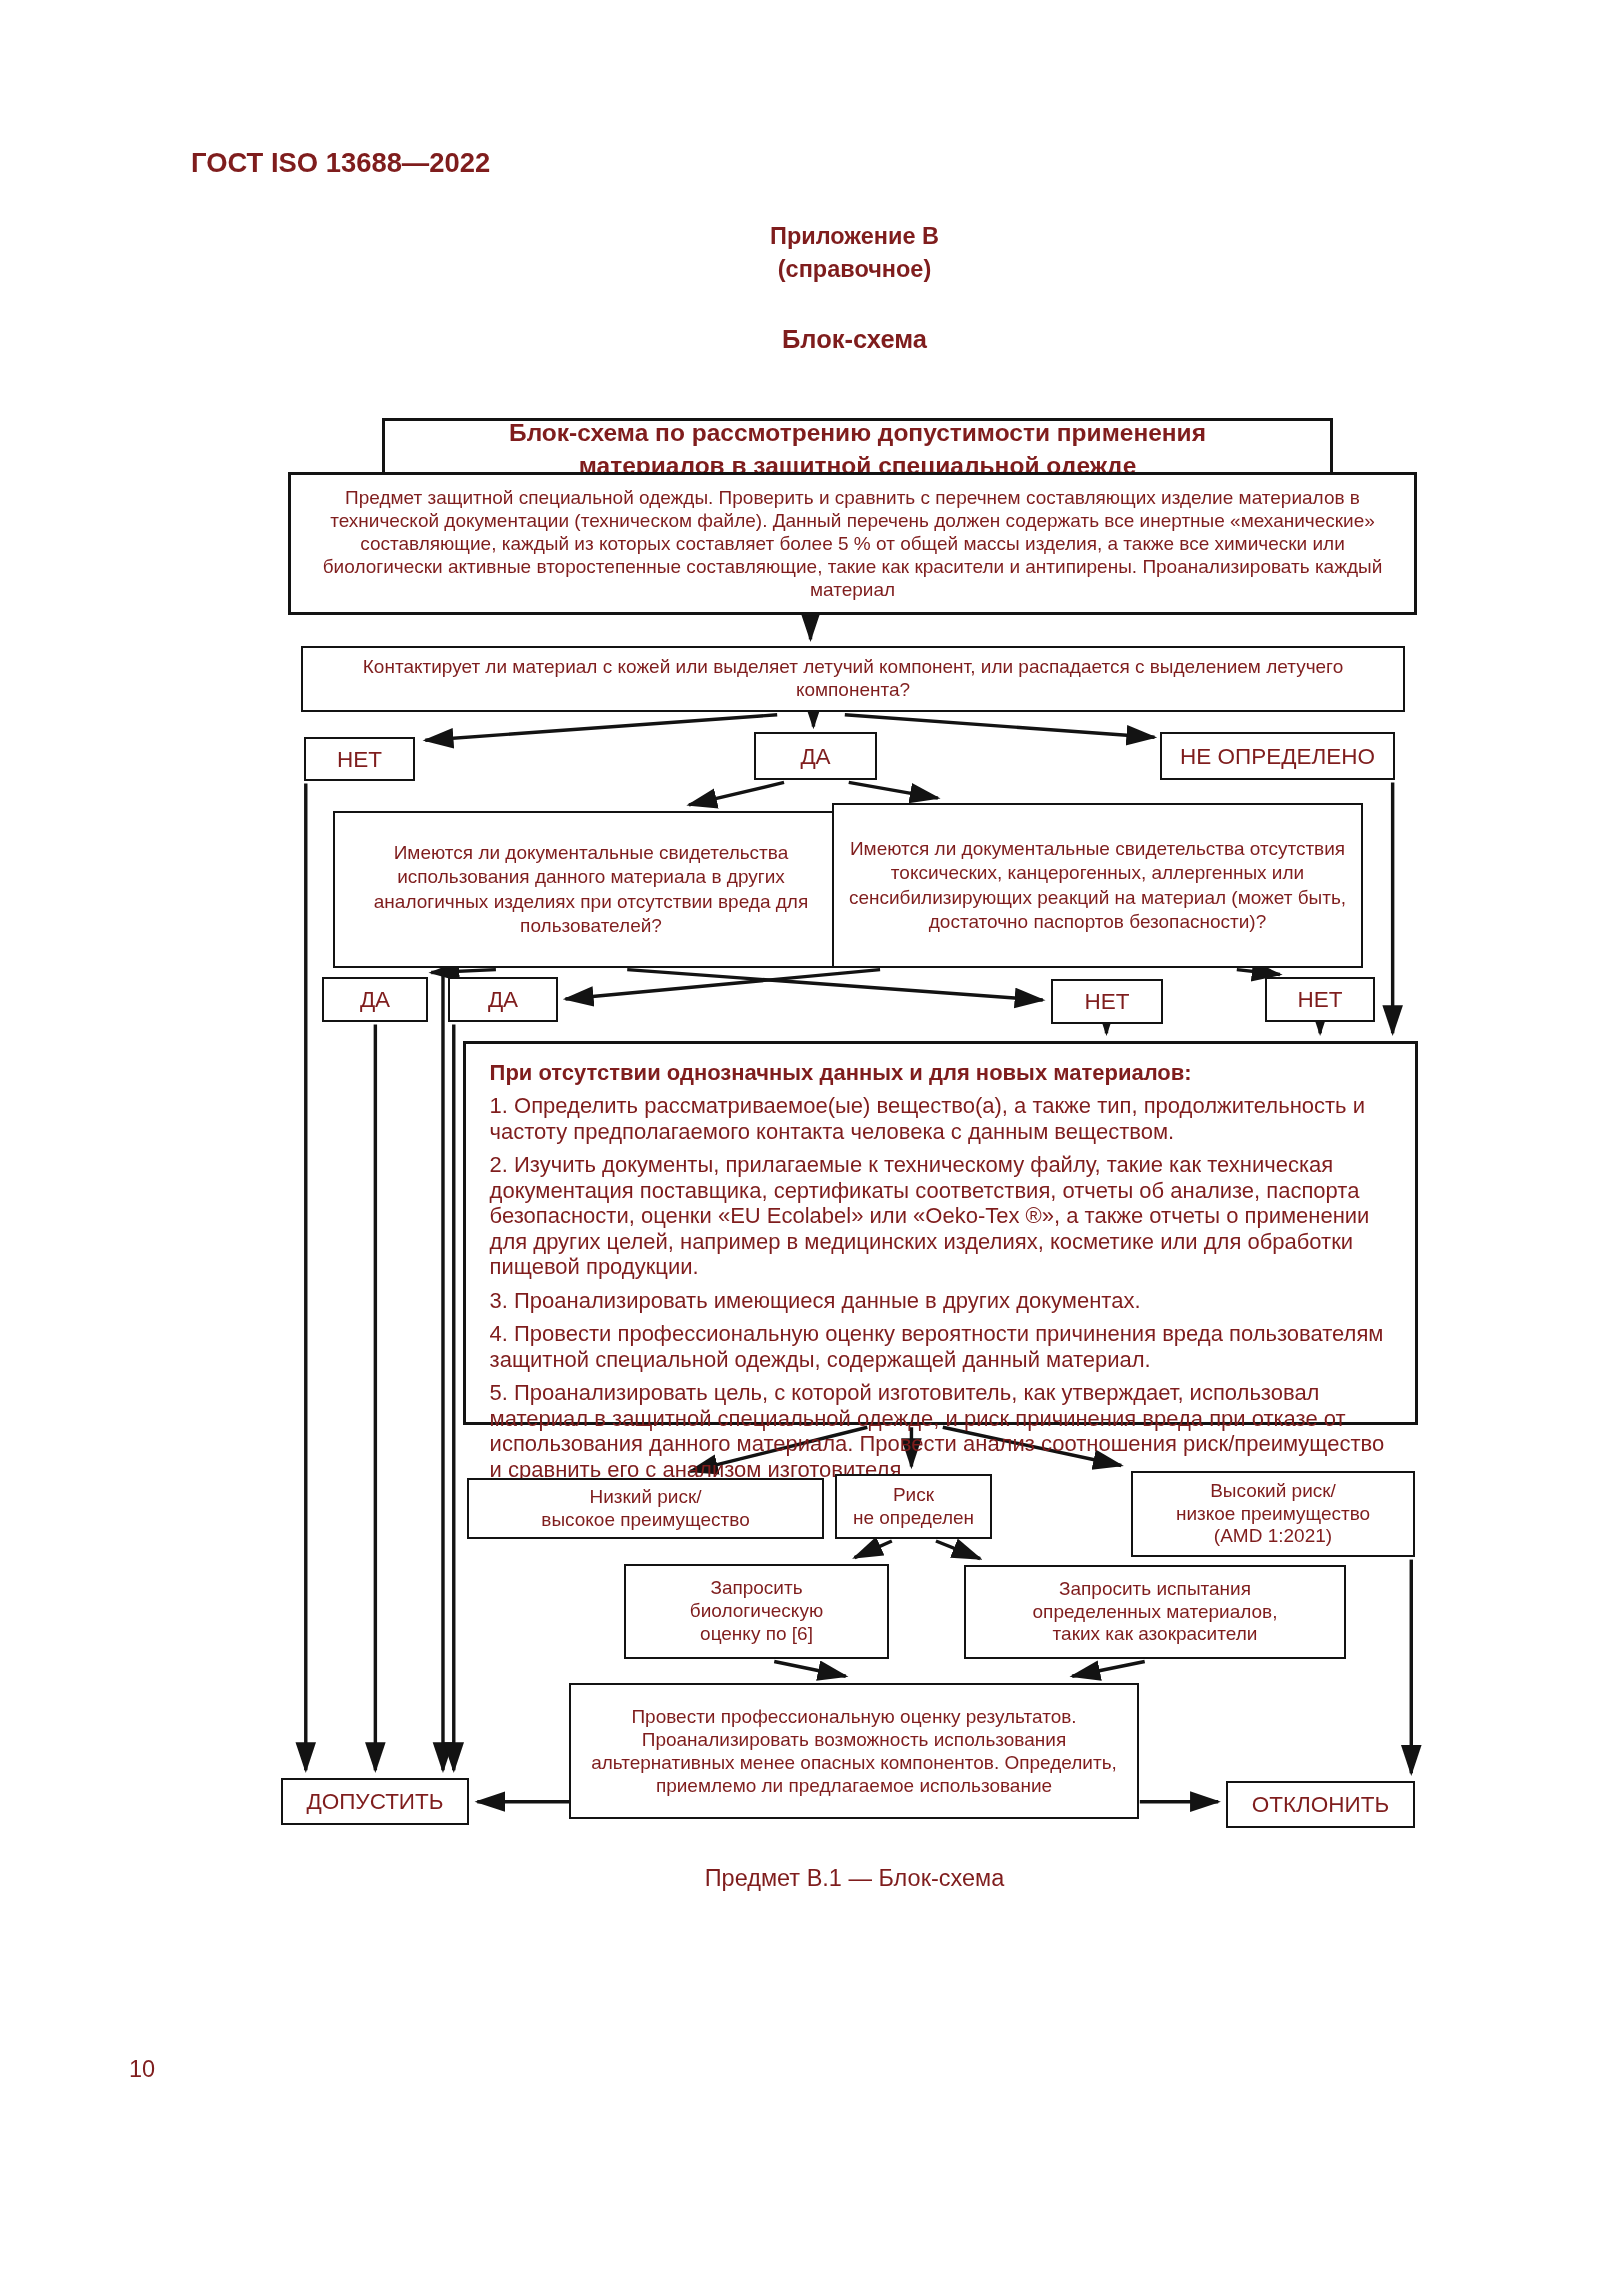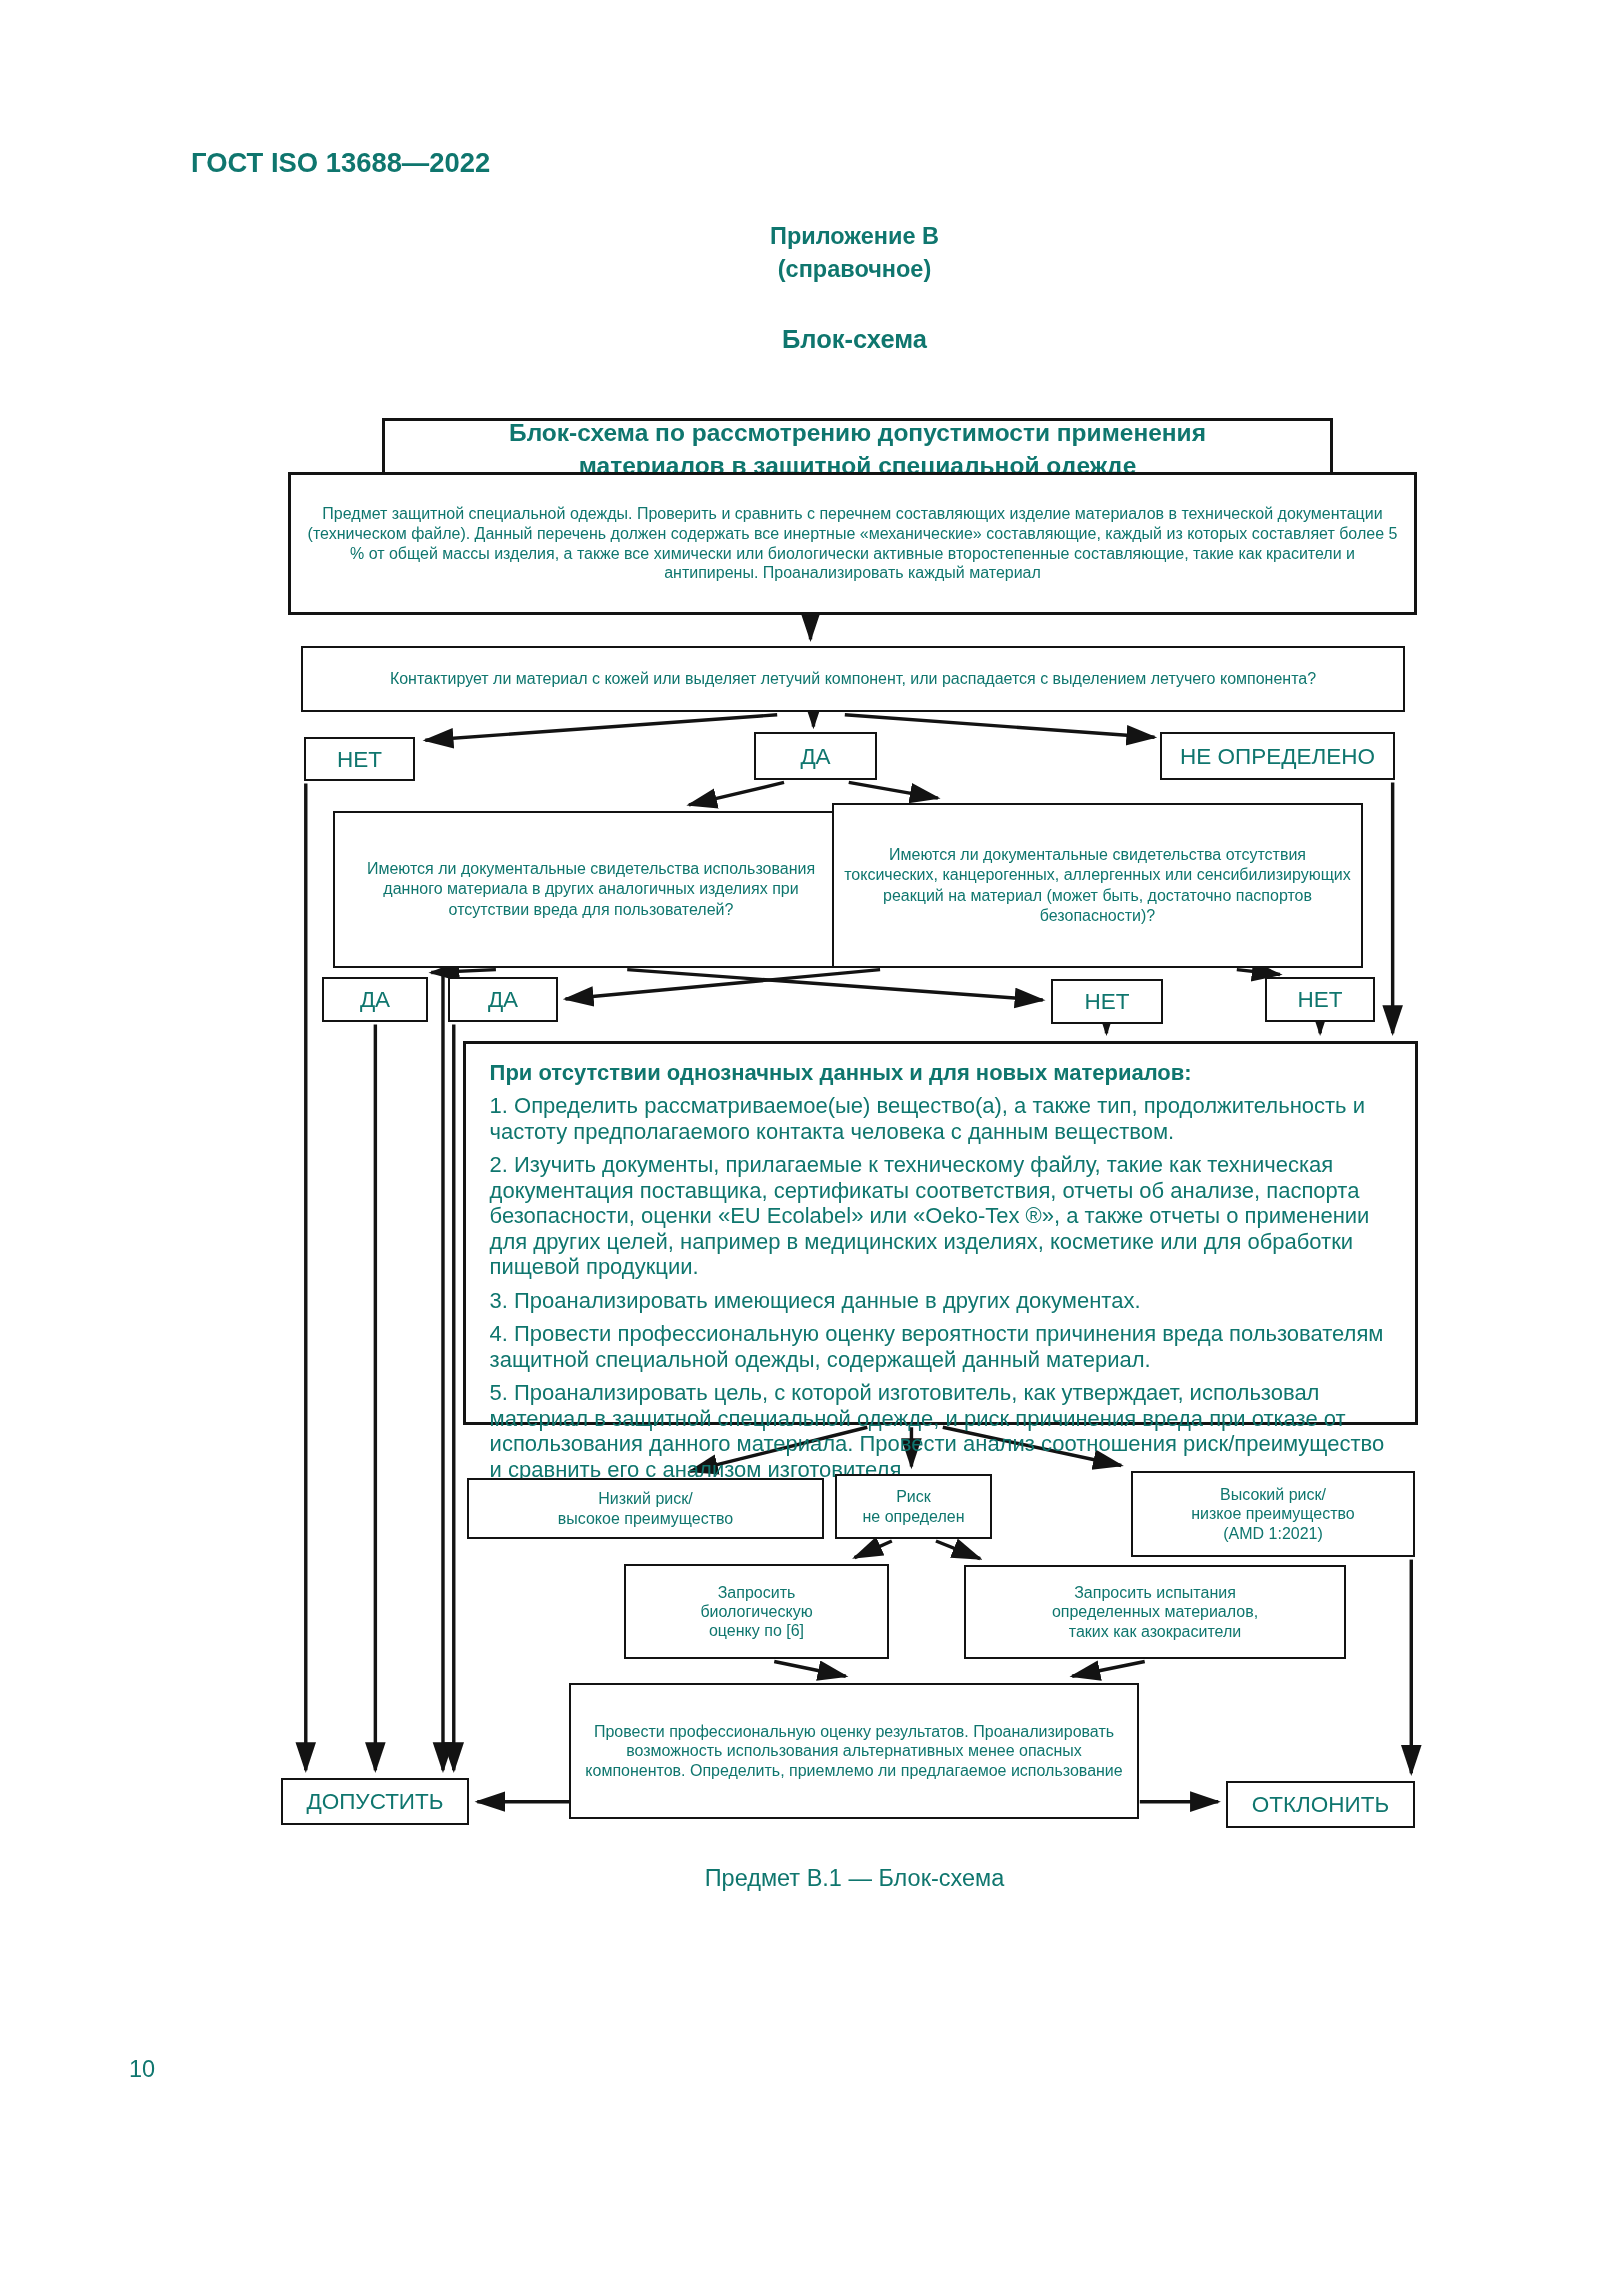--- a/index.html
+++ b/index.html
@@ -1,27 +1,27 @@
 <!DOCTYPE html>
 <html><head>
 <meta charset="utf-8">
 <style>
   html,body{margin:0;padding:0;background:#e8e8e8;}
   .page{
     position:relative;width:1621px;height:2293px;margin:0 auto;
-    background:#ffffff;color:#0f766e;
+    background:#ffffff;color:#7f1d1d;
     font-family:"Liberation Sans", sans-serif;
   }
   .center-line{position:absolute;left:0;width:100%;text-align:center;padding-left:44px;}
   .bold{font-weight:bold;}
   .box{
     position:absolute;box-sizing:border-box;
     border:2.9px solid #131313;background:#fff;
     display:flex;flex-direction:column;align-items:center;justify-content:center;
-    text-align:center;font-size:16px;line-height:1.2;padding:3.9px 9.8px;
+    text-align:center;font-size:19px;line-height:1.2;padding:3.9px 9.8px;
   }
   .box.thick{border-width:3.9px;}
   .box.title{font-weight:bold;font-size:24.5px;line-height:1.35;}
   .assess{
     align-items:flex-start;justify-content:flex-start;text-align:left;
     padding:11.8px 19.6px;font-size:22px;line-height:25.5px;
   }
   .assess div{margin:4px;}
   .ans{font-size:22.5px;}
   svg.arrows{position:absolute;left:0;top:0;pointer-events:none;}

